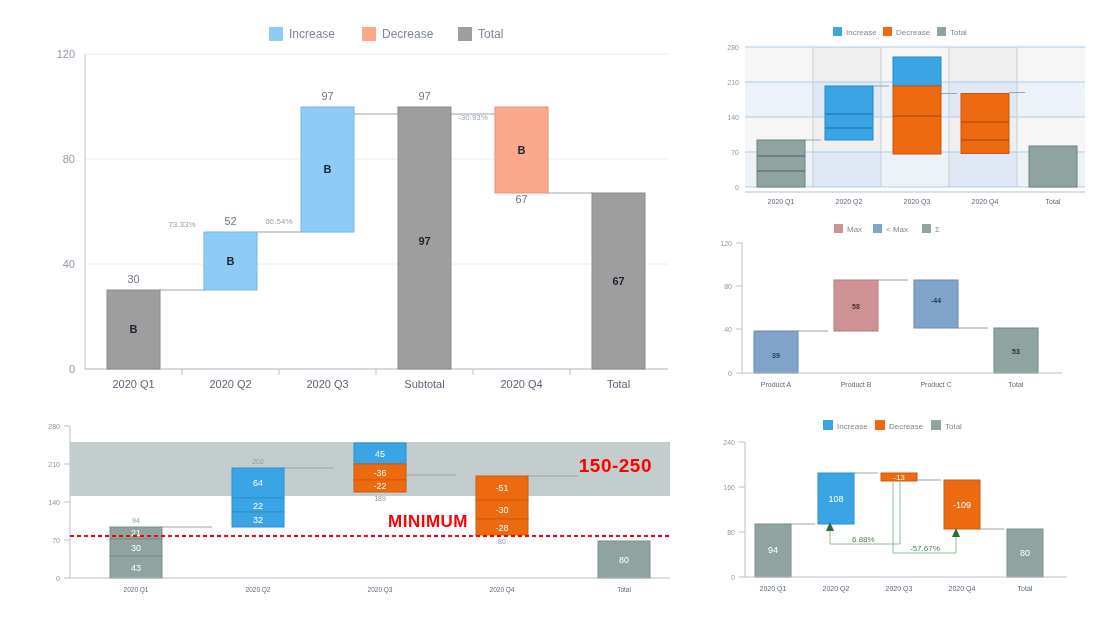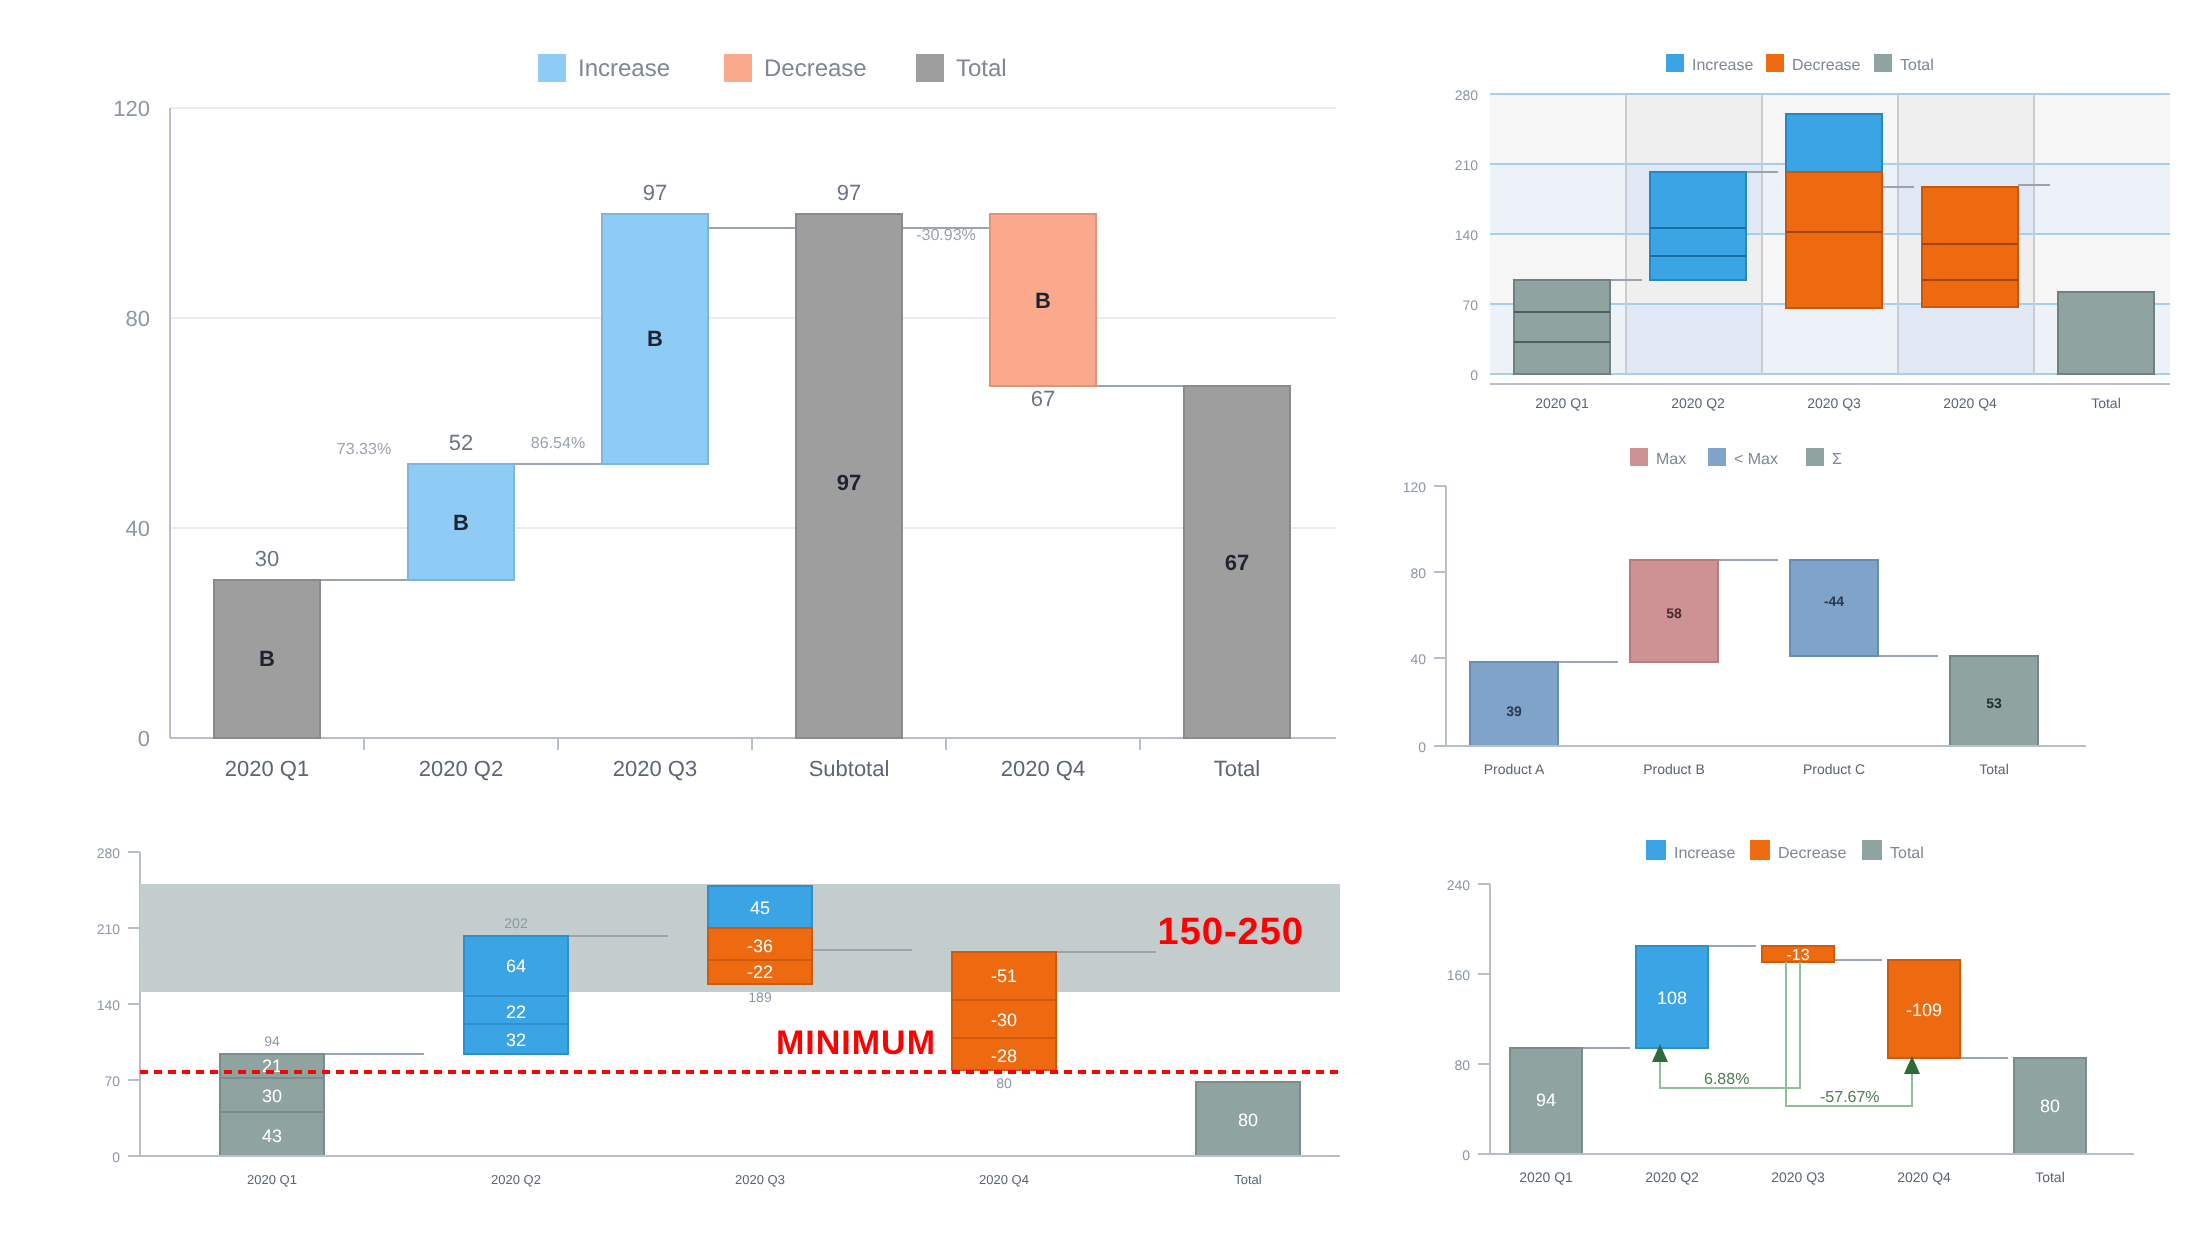--- a/index.html
+++ b/index.html
@@ -165,21 +165,21 @@
 
       <line class="axisline" x1="30" y1="174" x2="370" y2="174"></line>
       <text x="66" y="186" text-anchor="middle" class="cat-label" style="font-size:7px">2020 Q1</text>
       <text x="134" y="186" text-anchor="middle" class="cat-label" style="font-size:7px">2020 Q2</text>
       <text x="202" y="186" text-anchor="middle" class="cat-label" style="font-size:7px">2020 Q3</text>
       <text x="270" y="186" text-anchor="middle" class="cat-label" style="font-size:7px">2020 Q4</text>
       <text x="338" y="186" text-anchor="middle" class="cat-label" style="font-size:7px">Total</text>
     </svg>
   </div>
 
-  <div class="panel" style="left:691px;top:218px;width:385px;height:180px;">
+  <div class="panel" style="left:710px;top:218px;width:385px;height:180px;">
     <svg width="385" height="180" viewBox="0 0 385 180">
       <g>
         <rect x="124" y="6" width="9" height="9" fill="#cf9294"></rect>
         <text x="137" y="14" class="leg-label" style="font-size:8px">Max</text>
         <rect x="163" y="6" width="9" height="9" fill="#7fa3c9"></rect>
         <text x="176" y="14" class="leg-label" style="font-size:8px">&lt; Max</text>
         <rect x="212" y="6" width="9" height="9" fill="#8fa3a0"></rect>
         <text x="225" y="14" class="leg-label" style="font-size:8px">Σ</text>
       </g>
 

